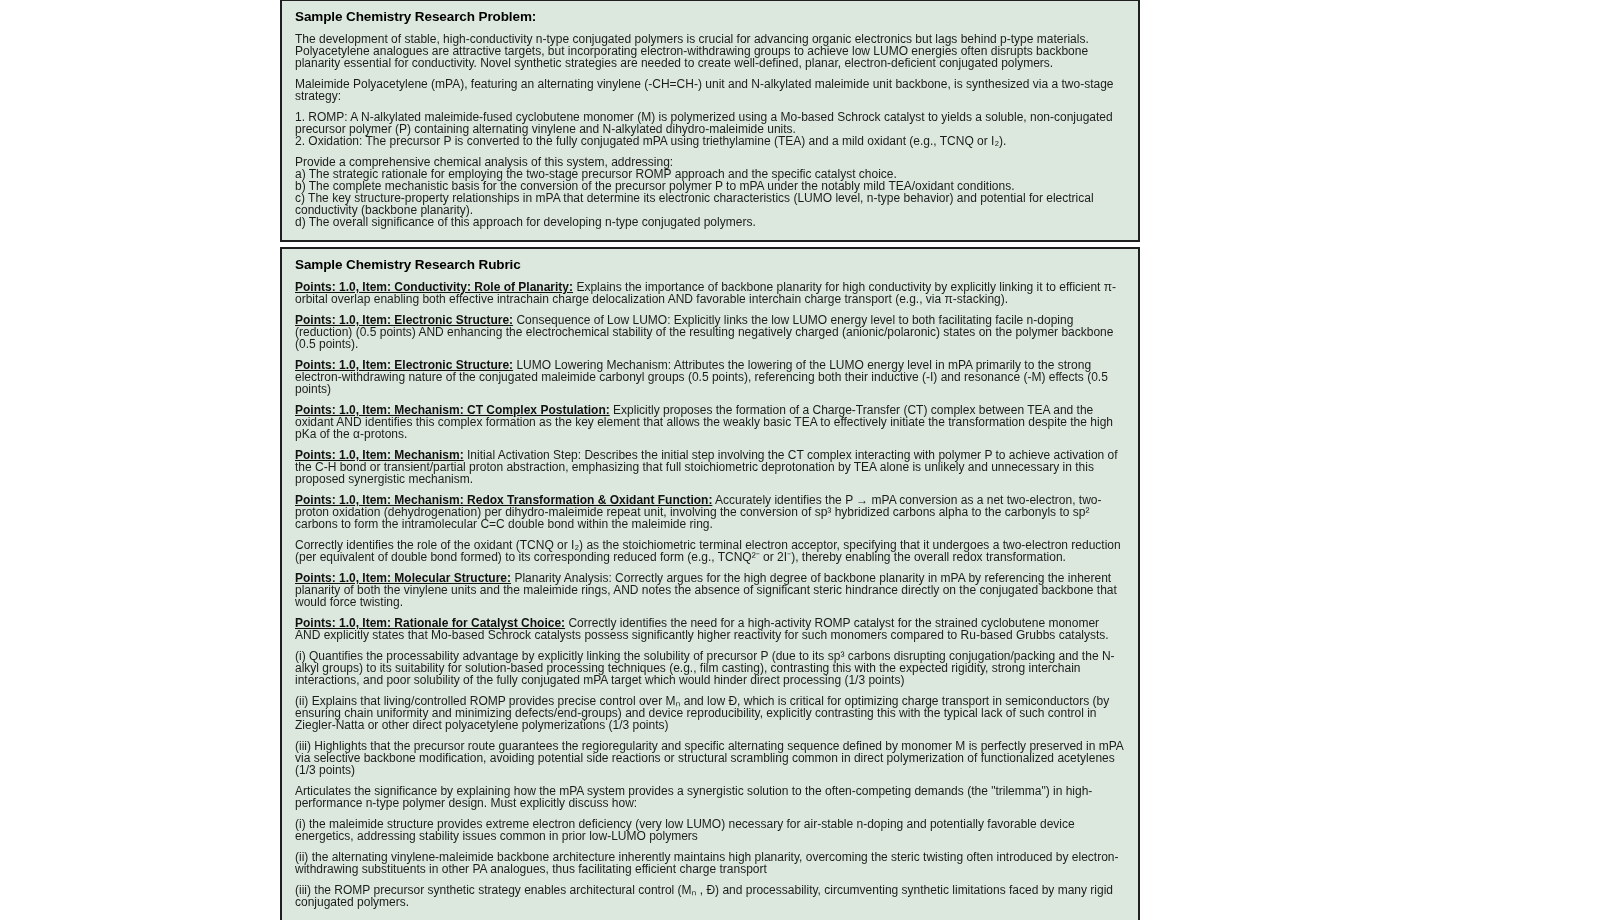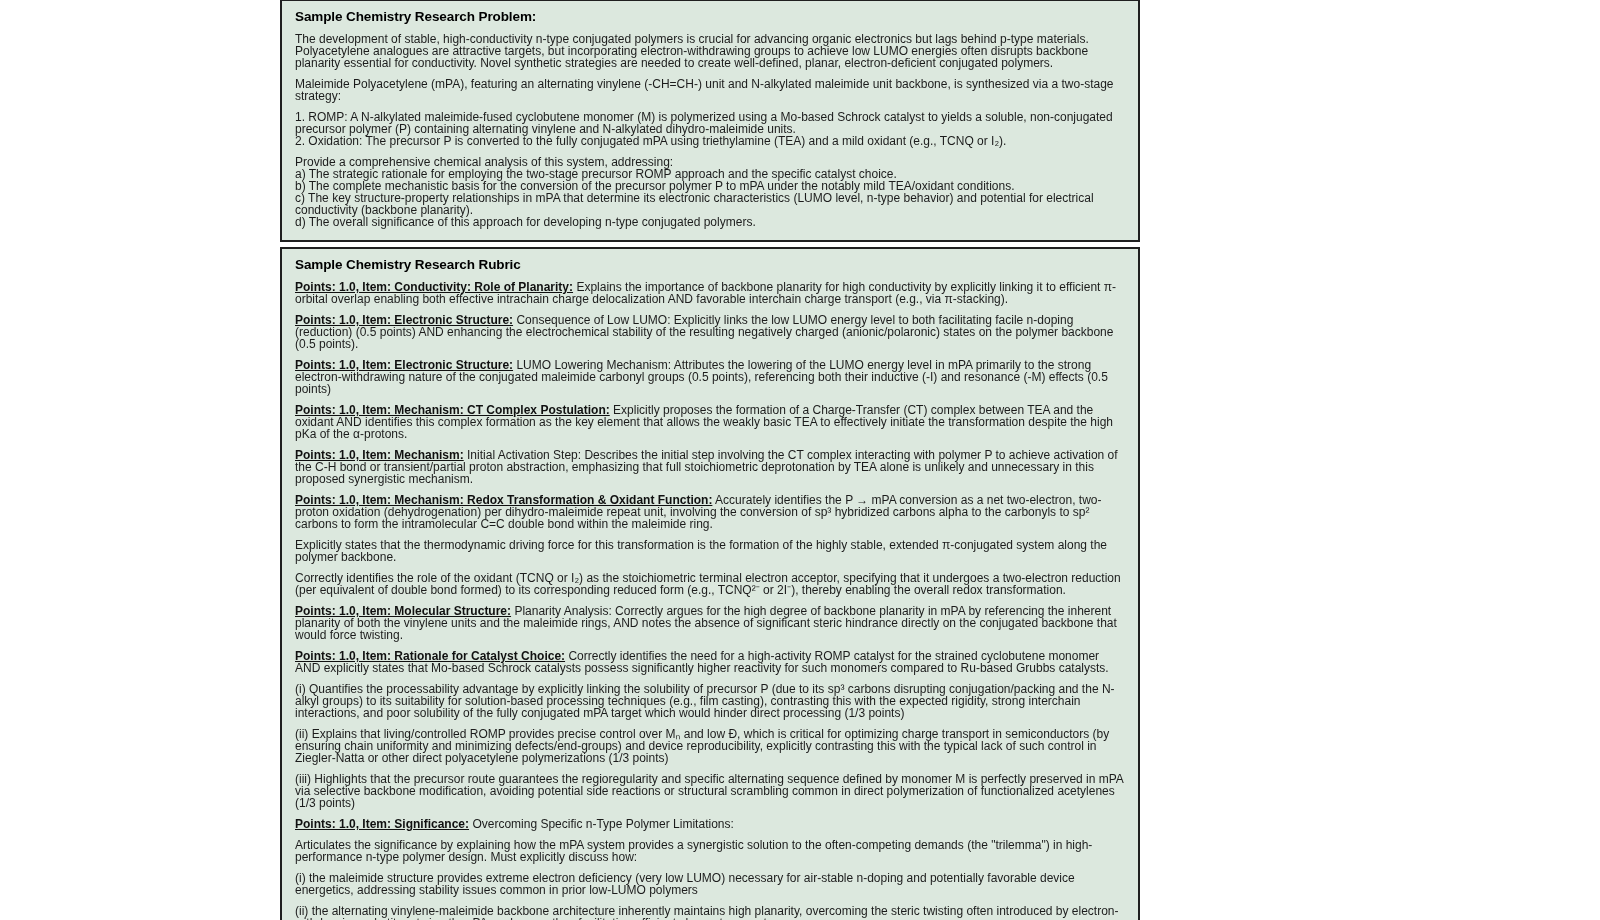--- a/index.html
+++ b/index.html
@@ -49,28 +49,26 @@
 
   <div class="box rubric-box">
     <h2 class="box-title">Sample Chemistry Research Rubric</h2>
     <div class="box-body">
         <p class="block"><strong>Points: 1.0, Item: Conductivity: Role of Planarity:</strong><span> Explains the importance of backbone planarity for high conductivity by explicitly linking it to efficient π-orbital overlap enabling both effective intrachain charge delocalization AND favorable interchain charge transport (e.g., via π-stacking).</span></p>
         <p class="block"><strong>Points: 1.0, Item: Electronic Structure:</strong><span> Consequence of Low LUMO: Explicitly links the low LUMO energy level to both facilitating facile n-doping (reduction) (0.5 points) AND enhancing the electrochemical stability of the resulting negatively charged (anionic/polaronic) states on the polymer backbone (0.5 points).</span></p>
         <p class="block"><strong>Points: 1.0, Item: Electronic Structure:</strong><span> LUMO Lowering Mechanism: Attributes the lowering of the LUMO energy level in mPA primarily to the strong electron-withdrawing nature of the conjugated maleimide carbonyl groups (0.5 points), referencing both their inductive (-I) and resonance (-M) effects (0.5 points)</span></p>
         <p class="block"><strong>Points: 1.0, Item: Mechanism: CT Complex Postulation:</strong><span> Explicitly proposes the formation of a Charge-Transfer (CT) complex between TEA and the oxidant AND identifies this complex formation as the key element that allows the weakly basic TEA to effectively initiate the transformation despite the high pKa of the α-protons.</span></p>
         <p class="block"><strong>Points: 1.0, Item: Mechanism:</strong><span> Initial Activation Step: Describes the initial step involving the CT complex interacting with polymer P to achieve activation of the C-H bond or transient/partial proton abstraction, emphasizing that full stoichiometric deprotonation by TEA alone is unlikely and unnecessary in this proposed synergistic mechanism.</span></p>
         <p class="block"><strong>Points: 1.0, Item: Mechanism: Redox Transformation &amp; Oxidant Function:</strong><span> Accurately identifies the P → mPA conversion as a net two-electron, two-proton oxidation (dehydrogenation) per dihydro-maleimide repeat unit, involving the conversion of sp³ hybridized carbons alpha to the carbonyls to sp² carbons to form the intramolecular C=C double bond within the maleimide ring.</span></p>
-        <p class="block"><span>Explicitly states that the thermodynamic driving force for this transformation is the formation of the highly stable, extended π-conjugated system along the polymer backbone.</span></p>
         <p class="block"><span>Correctly identifies the role of the oxidant (TCNQ or I₂) as the stoichiometric terminal electron acceptor, specifying that it undergoes a two-electron reduction (per equivalent of double bond formed) to its corresponding reduced form (e.g., TCNQ²⁻ or 2I⁻), thereby enabling the overall redox transformation.</span></p>
         <p class="block"><strong>Points: 1.0, Item: Molecular Structure:</strong><span> Planarity Analysis: Correctly argues for the high degree of backbone planarity in mPA by referencing the inherent planarity of both the vinylene units and the maleimide rings, AND notes the absence of significant steric hindrance directly on the conjugated backbone that would force twisting.</span></p>
         <p class="block"><strong>Points: 1.0, Item: Rationale for Catalyst Choice:</strong><span> Correctly identifies the need for a high-activity ROMP catalyst for the strained cyclobutene monomer AND explicitly states that Mo-based Schrock catalysts possess significantly higher reactivity for such monomers compared to Ru-based Grubbs catalysts.</span></p>
         <p class="block"><span>(i) Quantifies the processability advantage by explicitly linking the solubility of precursor P (due to its sp³ carbons disrupting conjugation/packing and the N-alkyl groups) to its suitability for solution-based processing techniques (e.g., film casting), contrasting this with the expected rigidity, strong interchain interactions, and poor solubility of the fully conjugated mPA target which would hinder direct processing (1/3 points)</span></p>
         <p class="block"><span>(ii) Explains that living/controlled ROMP provides precise control over Mₙ and low Đ, which is critical for optimizing charge transport in semiconductors (by ensuring chain uniformity and minimizing defects/end-groups) and device reproducibility, explicitly contrasting this with the typical lack of such control in Ziegler-Natta or other direct polyacetylene polymerizations (1/3 points)</span></p>
         <p class="block"><span>(iii) Highlights that the precursor route guarantees the regioregularity and specific alternating sequence defined by monomer M is perfectly preserved in mPA via selective backbone modification, avoiding potential side reactions or structural scrambling common in direct polymerization of functionalized acetylenes  (1/3 points)</span></p>
-        <p class="block"><strong>Points: 1.0, Item: Significance:</strong><span> Overcoming Specific n-Type Polymer Limitations:</span></p>
         <p class="block"><span>Articulates the significance by explaining how the mPA system provides a synergistic solution to the often-competing demands (the "trilemma") in high-performance n-type polymer design. Must explicitly discuss how:</span></p>
         <p class="block"><span>(i) the maleimide structure provides extreme electron deficiency (very low LUMO) necessary for air-stable n-doping and potentially favorable device energetics, addressing stability issues common in prior low-LUMO polymers</span></p>
         <p class="block"><span>(ii) the alternating vinylene-maleimide backbone architecture inherently maintains high planarity, overcoming the steric twisting often introduced by electron-withdrawing substituents in other PA analogues, thus facilitating efficient charge transport</span></p>
         <p class="block"><span>(iii) the ROMP precursor synthetic strategy enables architectural control (Mₙ , Đ) and processability, circumventing synthetic limitations faced by many rigid conjugated polymers.</span></p>
       </div>
   </div>
 
   <div class="caption">
     <span class="caption-prefix">Figure 11: </span><span class="caption-title">Sample FrontierScience-Research Chemistry Problem.</span>
   </div>

